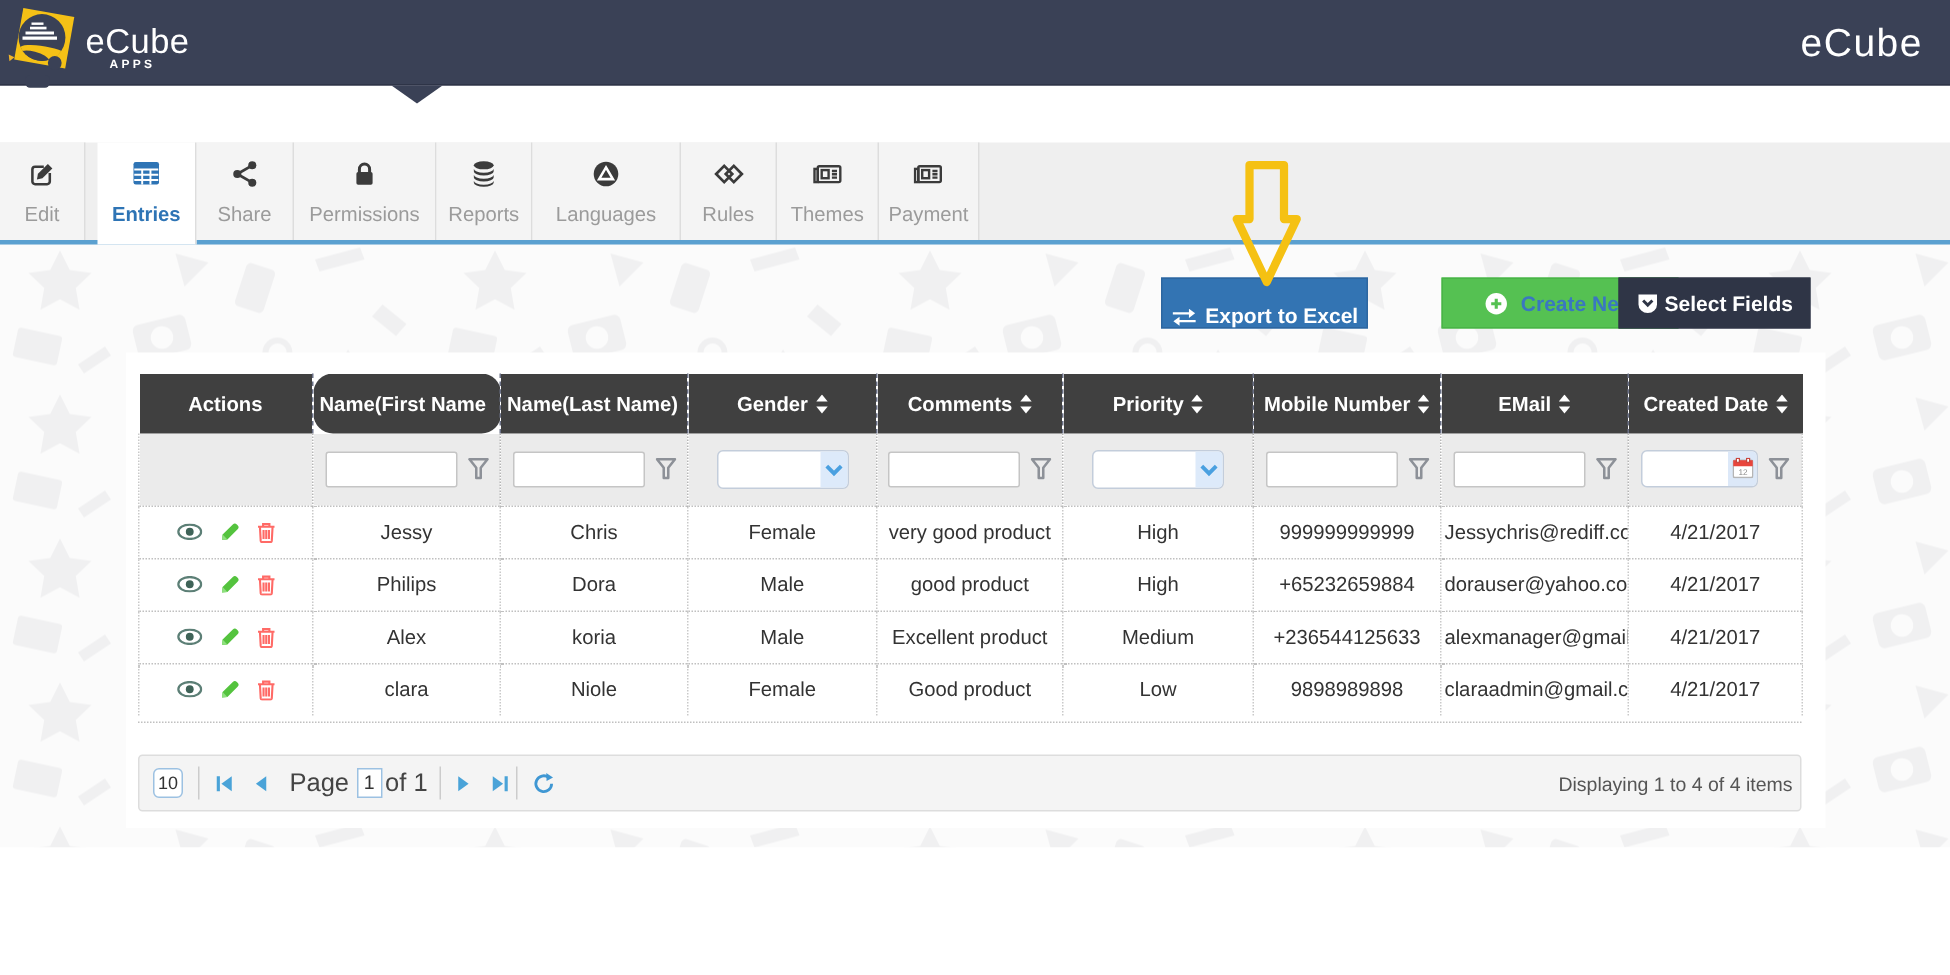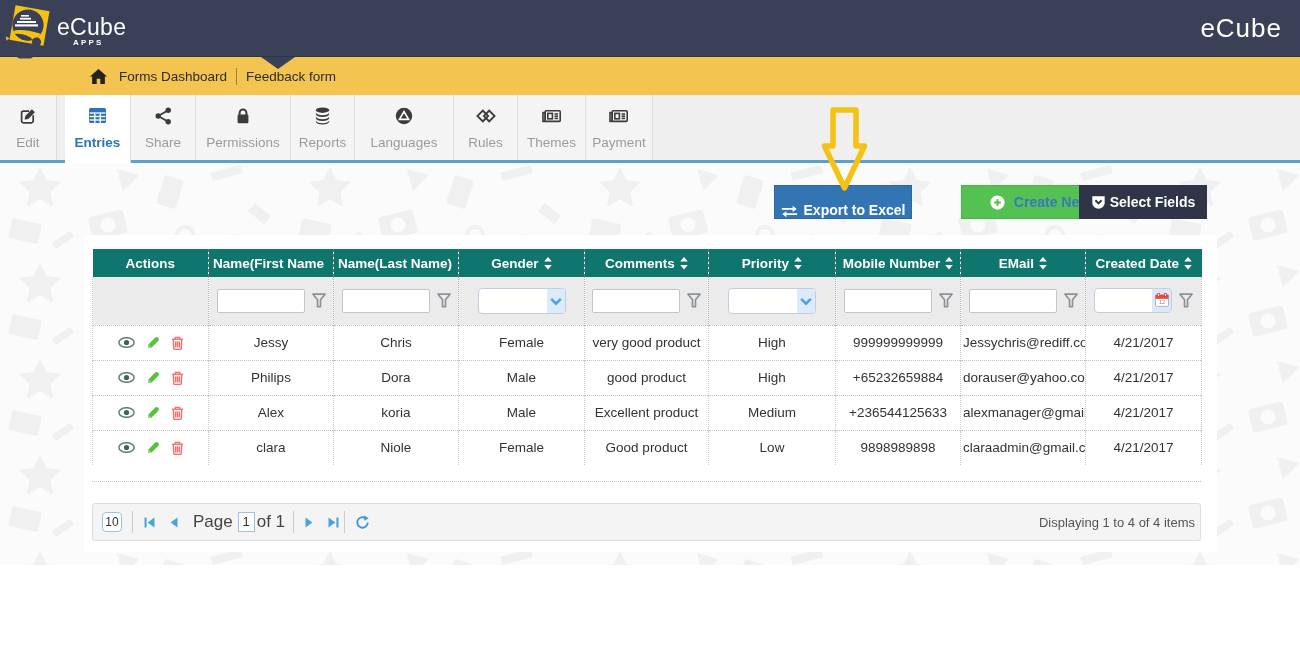--- a/index.html
+++ b/index.html
@@ -32,21 +32,21 @@
 #panel { left:84px; top:235px; width:1133px; height:317px; background:#fff; }
 
 
 .btn { position:absolute; top:185px; height:34px; color:#fff; font-weight:bold; font-size:14px; display:flex; align-items:center; justify-content:center; z-index:3; }
 #btnExport { left:774px; width:138px; background:#3374b3; border:1px solid #2d66a0;align-items:flex-end; }
 #btnCreate { left:929px; width:158px; background:#55c152; border:1px solid #49b447; color:#3a77c0;margin-left:32px; }
 #btnSelect { left:1079px; width:128px; background:#2f3546; border:1px solid #2f3546; }
 
 
 #grid { left:92px; top:249px; width:1109px; border-collapse:collapse; table-layout:fixed; z-index:2; }
-#grid th { background:#0f766e; color:#fff; font-size:13.5px; font-weight:bold; height:28px; border-left:1px dashed #6a7086; overflow:hidden; white-space:nowrap; }
+#grid th { background:#404040; color:#fff; font-size:13.5px; font-weight:bold; height:40px; border-left:1px dashed #6a7086; overflow:hidden; white-space:nowrap; }
 #grid th:first-child { border-left:none; }
 #grid td { font-size:13.5px; color:#333; text-align:center; overflow:hidden; white-space:nowrap; }
 #grid td.em { text-align:left; padding-left:2px; }
 #grid tr.frow td { background:#ebebeb; height:48px; border-left:1px dotted #b5b5b5; }
 #grid tr.drow td { height:35px; background:#fff; border-top:1px dotted #c0c0c0; border-left:1px dotted #c9c9c9; }
 #grid tr.drow td:first-child, #grid tr.frow td:first-child { border-left:1px dotted #c9c9c9; }
 #grid tr.drow td:last-child, #grid tr.frow td:last-child { border-right:1px dotted #c9c9c9; }
 #gridbottom { left:92px; top:481px; width:1109px; height:1px; border-bottom:1px dotted #c0c0c0; z-index:2; }
 .sorticon { display:inline-block; vertical-align:-2px; margin-left:5px; }
 .fwrap { display:flex; align-items:center; justify-content:center; }
@@ -92,30 +92,20 @@
       </pattern>
     </defs>
     <rect width="1300" height="402" fill="url(#doodle)"></rect>
   </svg>
 
   <div id="nav" class="abs"></div>
   <div id="logoTxt" class="abs">eCube</div>
   <div id="logoApps" class="abs">APPS</div>
   <div id="navRight" class="abs">eCube</div>
 
-  <div id="crumb" class="abs">
-    <div id="crumbInner">
-      <svg width="17" height="15" viewBox="0 0 16 14" style="margin-right:12px">
-          <path d="M8 0 L16 7 L14 7 L14 14 L9.7 14 L9.7 9 L6.3 9 L6.3 14 L2 14 L2 7 L0 7 Z" fill="#222"></path>
-        </svg>
-      <span>Forms Dashboard</span>
-      <span class="csep"></span>
-      <span>Feedback form</span>
-    </div>
-  </div>
   <div id="tri" class="abs"></div>
 
   <svg class="abs" style="left:0;top:0" width="70" height="62" viewBox="0 0 70 62">
     <path d="M5.8 36.3 L9.6 38.2 L6.3 40.8 Z" fill="#f0b42a"></path>
     <rect x="12.25" y="8" width="34.5" height="35" fill="#f5c116" transform="rotate(10 29.5 25.5)"></rect>
     <circle cx="28" cy="25" r="15.6" fill="#3a4156"></circle>
     <clipPath id="lc">
         <circle cx="28" cy="25" r="15.7"></circle>
       </clipPath>
     <g clip-path="url(#lc)">
@@ -258,21 +248,21 @@
         <col style="width:126px">
         <col style="width:124px">
         <col style="width:127px">
         <col style="width:125px">
         <col style="width:125px">
         <col style="width:116px">
     </colgroup>
     <tbody>
         <tr class="hrow">
       <th>Actions</th>
-      <th style="text-align:left; padding-left:4px;">Name(First Name</th>
+      <th style="text-align:left; padding-left:4px;border-radius:13px;">Name(First Name</th>
       <th style="text-align:left; padding-left:4px;">Name(Last Name)</th>
       <th>Gender<svg class="sorticon" width="8" height="13" viewBox="0 0 8 13">
               <path d="M4 0 L7.8 4.6 H0.2 Z" fill="#fff"></path>
               <path d="M0.2 8 H7.8 L4 12.6 Z" fill="#fff"></path>
             </svg></th>
       <th>Comments<svg class="sorticon" width="8" height="13" viewBox="0 0 8 13">
               <path d="M4 0 L7.8 4.6 H0.2 Z" fill="#fff"></path>
               <path d="M0.2 8 H7.8 L4 12.6 Z" fill="#fff"></path>
             </svg></th>
       <th>Priority<svg class="sorticon" width="8" height="13" viewBox="0 0 8 13">

